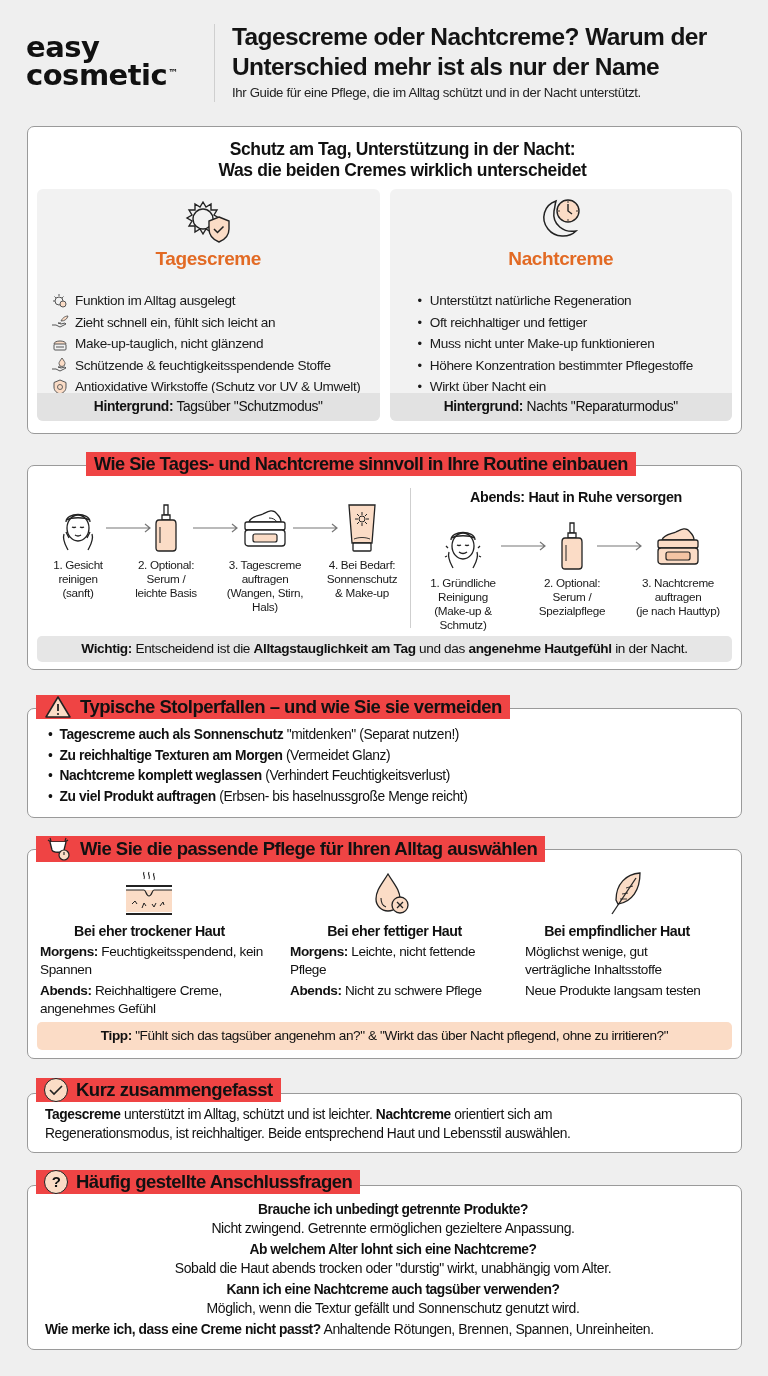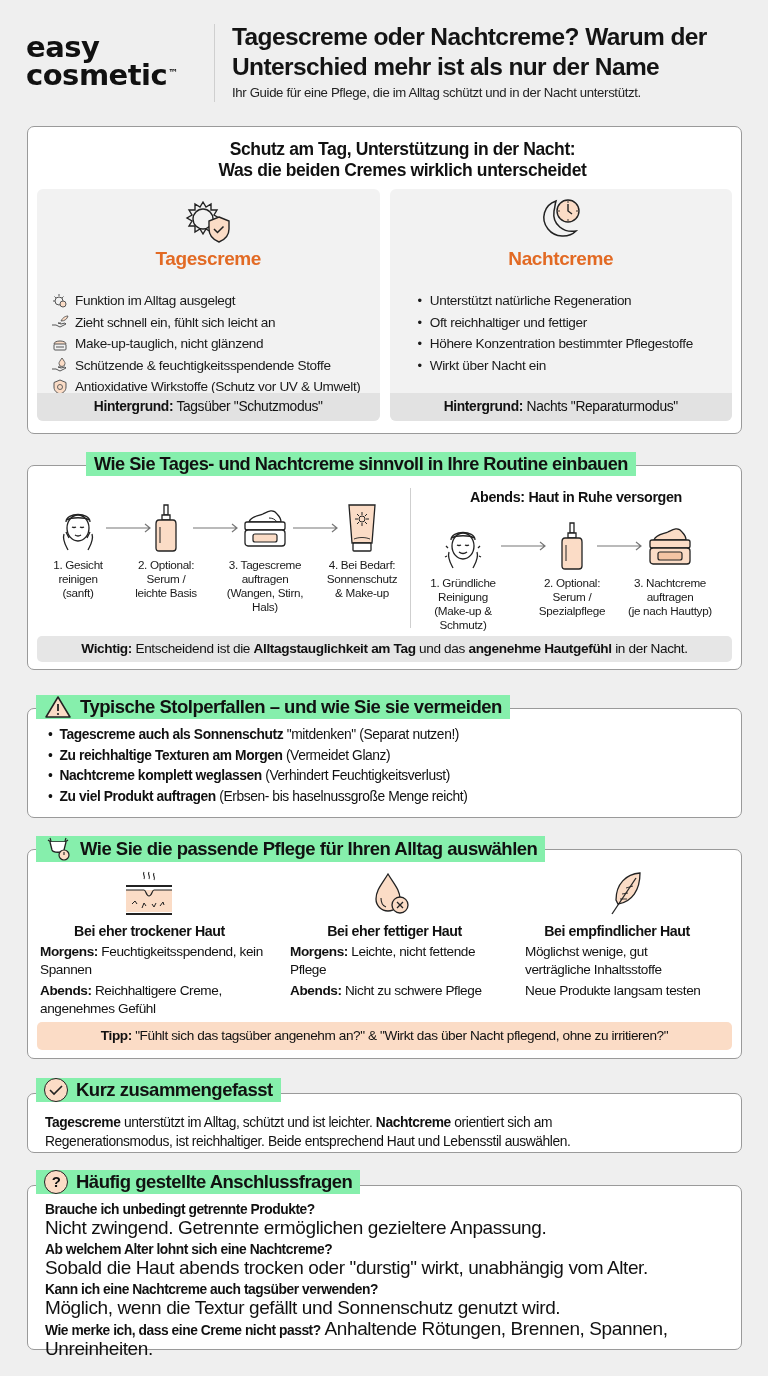--- a/index.html
+++ b/index.html
@@ -16,21 +16,21 @@
   
   .header { position: absolute; left: 0; top: 0; width: 768px; height: 118px; }
   .logo { position: absolute; left: 26px; top: 33px; font-family: "DejaVu Sans", sans-serif; font-weight: 700; font-size: 29px; line-height: 28px; letter-spacing: -0.5px; color: #111; }
   .logo .tm { font-size: 10px; vertical-align: top; position: relative; top: -2px; margin-left: 1px; }
   .vdivider { position: absolute; left: 214px; top: 24px; width: 1px; height: 78px; background: #cfcfcf; }
   .title { position: absolute; left: 232px; top: 22px; width: 520px; font-weight: 700; font-size: 24.5px; line-height: 30px; letter-spacing: -0.6px; color: #141414; }
   .subtitle { position: absolute; left: 232px; top: 85px; font-size: 13.2px; letter-spacing: -0.35px; color: #222; }
 
   
   .panel { position: absolute; left: 27px; width: 715px; background: #fff; border: 1.5px solid #9a9a9a; border-radius: 7px; }
-  .legend-title { position: absolute; background: #86efac; padding: 0 8px; font-weight: 700; font-size: 18.5px; letter-spacing: -0.5px; display: flex; align-items: center; gap: 8px; line-height: 24px; }
+  .legend-title { position: absolute; background: #ef4444; padding: 0 8px; font-weight: 700; font-size: 18.5px; letter-spacing: -0.5px; display: flex; align-items: center; gap: 8px; line-height: 24px; }
 
   
   #s1 { top: 126px; height: 308px; }
   .s1-title { text-align: center; font-weight: 700; font-size: 17.5px; line-height: 21px; letter-spacing: -0.4px; margin-top: 12px; margin-left: 36px; }
   .cards { position: absolute; top: 62px; left: 9px; right: 9px; display: flex; gap: 10px; }
   .card { flex: 1; height: 232px; background: #f2f2f2; border-radius: 6px; position: relative; overflow: hidden; }
   .card .icon-wrap { height: 54px; display: flex; justify-content: center; align-items: flex-end; padding-top: 10px; }
   .card h3 { text-align: center; color: #e26a24; font-size: 19px; letter-spacing: -0.4px; font-weight: 700; margin-top: 4px; line-height: 24px; }
   .card ul { list-style: none; margin-top: 19px; }
   .card li { font-size: 13.6px; letter-spacing: -0.35px; line-height: 21.5px; display: flex; align-items: center; color: #1a1a1a; }
@@ -68,28 +68,28 @@
   .skin { position: absolute; top: 12px; left: 0; right: 0; display: flex; }
   .skin .col { position: relative; }
   .skin .col .cicon { height: 54px; display: flex; justify-content: center; align-items: flex-end; }
   .skin .col h5 { text-align: center; font-size: 14.2px; font-weight: 700; letter-spacing: -0.4px; margin-top: 6px; line-height: 18px; }
   .skin .col p { font-size: 13.6px; letter-spacing: -0.4px; line-height: 18px; margin-top: 3px; }
   .tip-strip { position: absolute; left: 9px; right: 9px; bottom: 8px; height: 28px; background: #fbdcc6; border-radius: 5px; text-align: center; font-size: 13.6px; line-height: 28px; letter-spacing: -0.4px; }
 
   
   #s5 { top: 1093px; height: 60px; }
   #s5 .legend-title { left: 8px; top: -16px; }
-  .summary { padding: 20px 0 0 17px; font-size: 13.8px; letter-spacing: -0.4px; line-height: 18.5px; width: 640px; }
+  .summary { padding: 12px 0 0 17px; font-size: 13.8px; letter-spacing: -0.4px; line-height: 18.5px; width: 640px; }
 
   
   #s6 { top: 1185px; height: 165px; }
   #s6 .legend-title { left: 8px; top: -16px; }
   .faq { padding: 14px 0 0 17px; }
-  .faq .q { font-size: 13.8px; font-weight: 700; letter-spacing: -0.45px; line-height: 19px; }
-  .faq .a { font-size: 19px; letter-spacing: -0.4px; line-height: 18px; margin-bottom: 3px; }
+  .faq .q { font-size: 13.8px; font-weight: 700; letter-spacing: -0.45px; line-height: 19px; text-align: center; }
+  .faq .a { font-size: 14px; letter-spacing: -0.4px; line-height: 18px; margin-bottom: 3px; text-align: center; }
   .faq .inline .a { display: inline; }
   .circle-ic { width: 24px; height: 24px; border-radius: 50%; background: #fbdcc6; border: 1.6px solid #222; display: inline-flex; align-items: center; justify-content: center; font-size: 15px; font-weight: 700; }
 </style>
 </head>
 <body>
 
 <div class="header">
   <div class="logo">
     <div>easy</div>
     <div><span>cosmetic</span><span class="tm">™</span></div>
@@ -180,20 +180,21 @@
               <circle cx="41" cy="14" r="0.8"></circle>
               <circle cx="32" cy="23" r="0.8"></circle>
               <circle cx="23" cy="14" r="0.8"></circle>
             </g>
         </svg>
       </div>
       <h3>Nachtcreme</h3>
       <ul>
         <li>Unterstützt natürliche Regeneration</li>
         <li>Oft reichhaltiger und fettiger</li>
+        <li>Muss nicht unter Make-up funktionieren</li>
         <li>Höhere Konzentration bestimmter Pflegestoffe</li>
         <li>Wirkt über Nacht ein</li>
       </ul>
       <div class="bg-strip"><b>Hintergrund:</b><span> Nachts "Reparaturmodus"</span></div>
     </div>
   </div>
 </section>
 
 <section class="panel" id="s2">
   <div class="legend-title">Wie Sie Tages- und Nachtcreme sinnvoll in Ihre Routine einbauen</div>
@@ -322,21 +323,21 @@
           </div>
           <div class="slabel">
               <div>2. Optional:</div>
               <div>Serum /</div>
               <div>Spezialpflege</div>
             </div>
         </div>
         <svg class="arrow" style="left:186px" width="46" height="12">
             <path d="M0 6h44M39 2l5 4-5 4" fill="none" stroke="#777" stroke-width="1.2"></path>
           </svg>
-        <div class="step" style="left:206px; width:106px">
+        <div class="step" style="left:214px; width:106px">
           <div class="sicon">
             <svg width="48" height="44" viewBox="0 0 48 44">
               <path d="M8 16c2-6 10-6 14-8 4-2 10-6 14 0 3 3 4 6 4 8z" fill="#fbdcc6" stroke="#222" stroke-width="1.3"></path>
               <rect x="4" y="16" width="40" height="8" rx="2" fill="#fbdcc6" stroke="#222" stroke-width="1.3"></rect>
               <rect x="4" y="24" width="40" height="16" rx="3" fill="#fbdcc6" stroke="#222" stroke-width="1.3"></rect>
               <rect x="12" y="28" width="24" height="8" rx="2" fill="#f4c4a4" stroke="#222" stroke-width="1.2"></rect>
             </svg>
           </div>
           <div class="slabel">
               <div>3. Nachtcreme</div>

